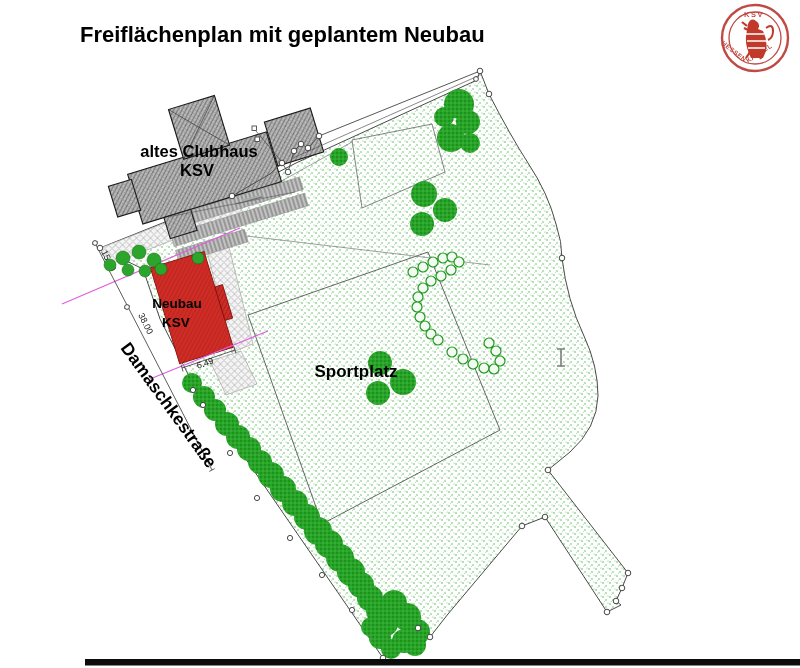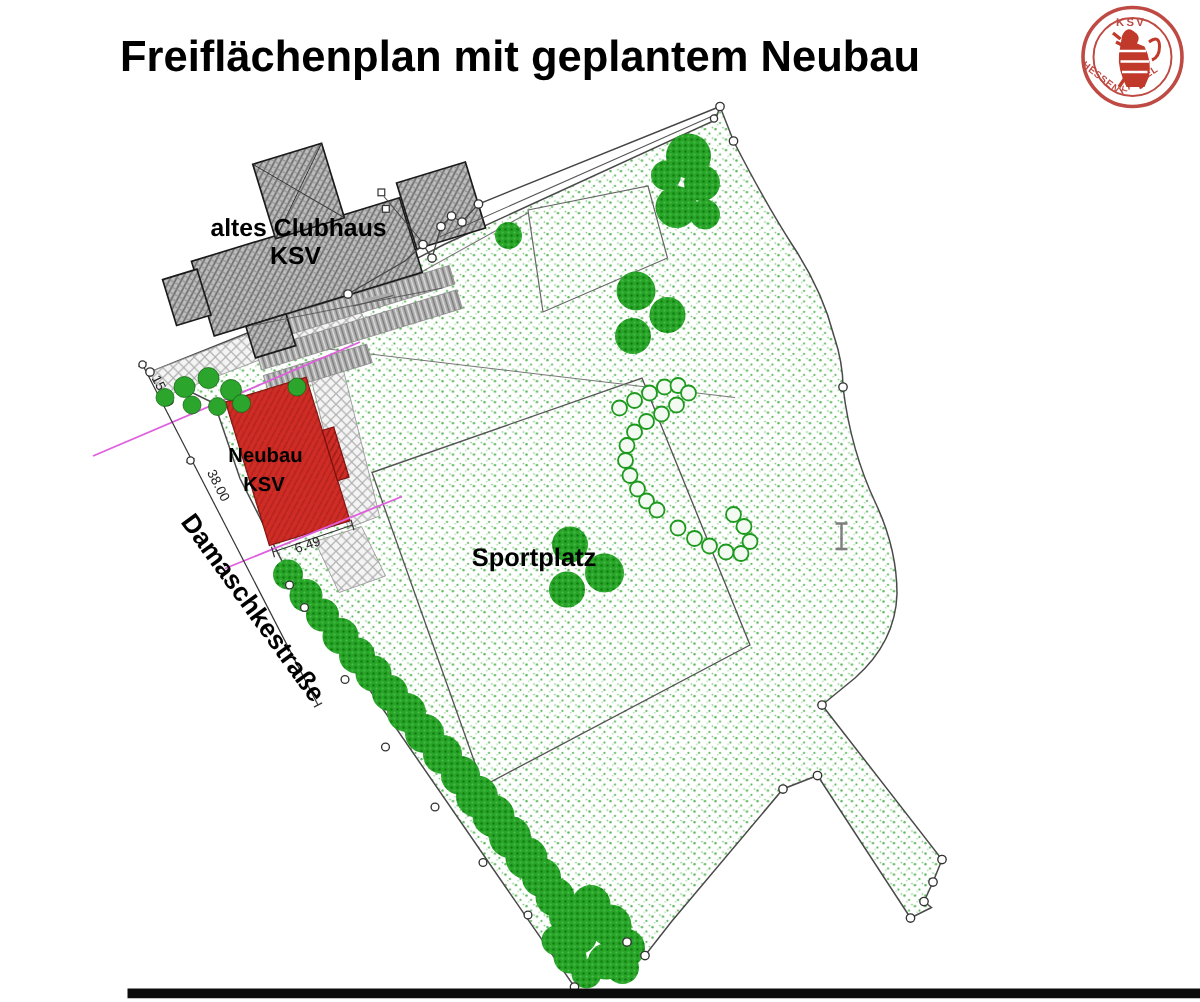--- a/index.html
+++ b/index.html
@@ -1,17 +1,17 @@
 <!DOCTYPE html>
 <html><head>
 <meta charset="utf-8">
 <style>
   html,body{margin:0;padding:0;background:#fff;font-family:"Liberation Sans",sans-serif;}
   #stage{position:relative;width:800px;height:668px;background:#fff;overflow:hidden;}
-  .title{position:absolute;left:80px;top:22px;font-size:29px;font-weight:bold;color:#000;letter-spacing:0px;white-space:nowrap;}
+  .title{position:absolute;left:80px;top:22px;font-size:22px;font-weight:bold;color:#000;letter-spacing:0px;white-space:nowrap;}
   svg text{font-family:"Liberation Sans",sans-serif;}
   .lbl-b{font-weight:bold;fill:#000;}
   .dim{font-size:9px;fill:#222;}
 </style>
 </head>
 <body>
 
 <div id="stage">
   <div class="title">Freiflächenplan mit geplantem Neubau</div>
 

